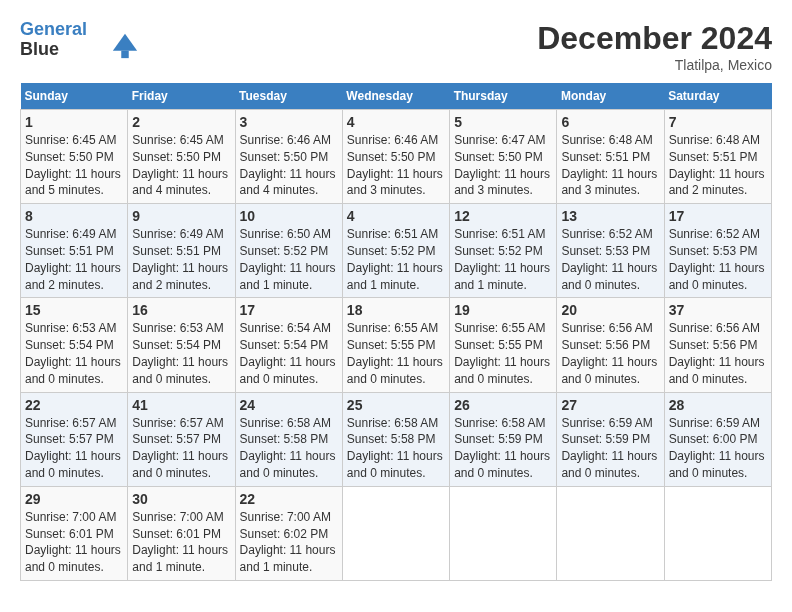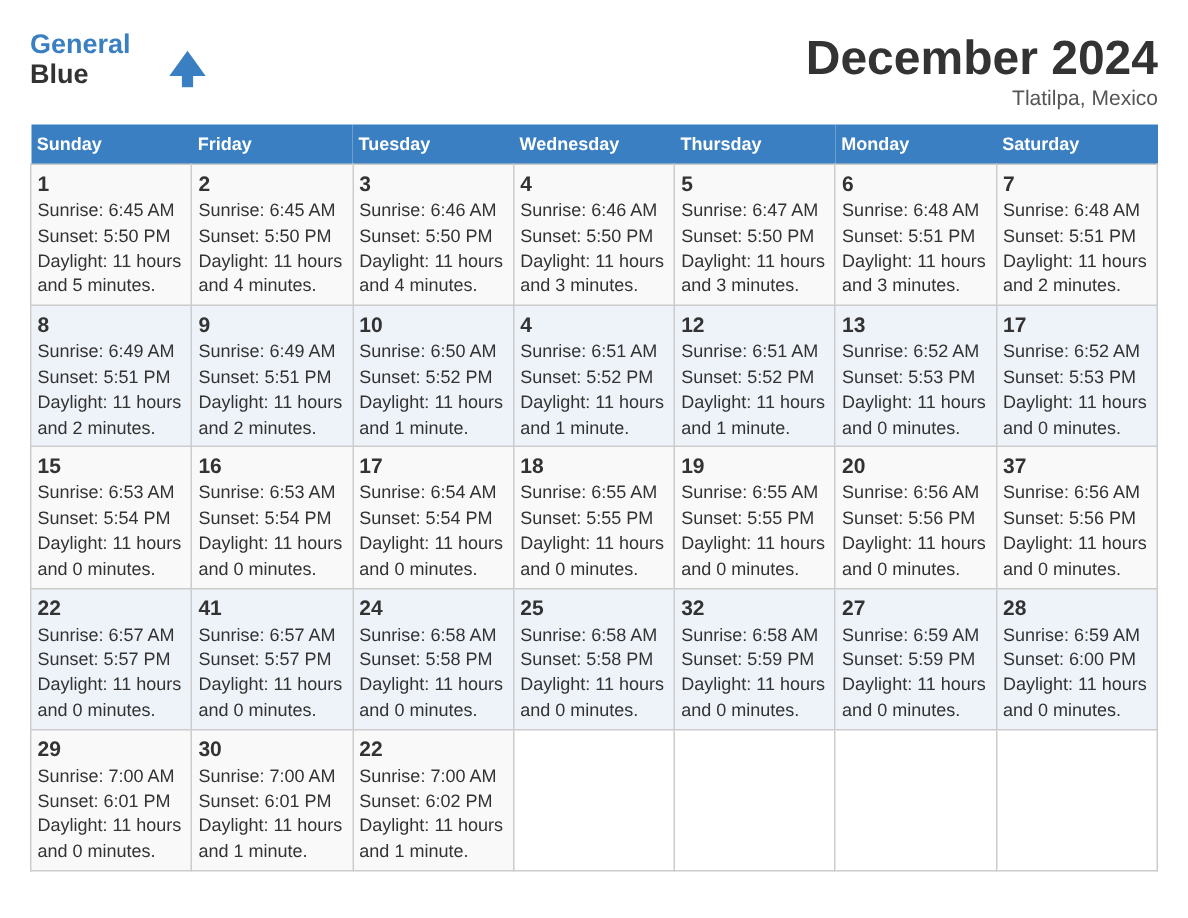--- a/index.html
+++ b/index.html
@@ -323,21 +323,21 @@
       </td>
         <td>
         <span class="day-number">25</span>
         <div class="day-info">
           Sunrise: 6:58 AM<br>
           Sunset: 5:58 PM<br>
           Daylight: 11 hours and 0 minutes.
         </div>
       </td>
         <td>
-        <span class="day-number">32</span>
+        <span class="day-number">26</span>
         <div class="day-info">
           Sunrise: 6:58 AM<br>
           Sunset: 5:59 PM<br>
           Daylight: 11 hours and 0 minutes.
         </div>
       </td>
         <td>
         <span class="day-number">27</span>
         <div class="day-info">
           Sunrise: 6:59 AM<br>

